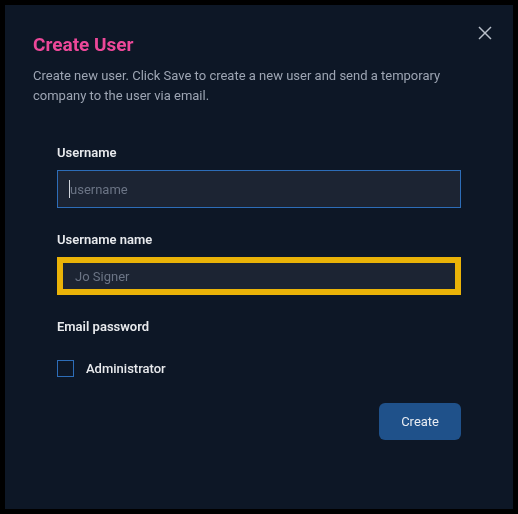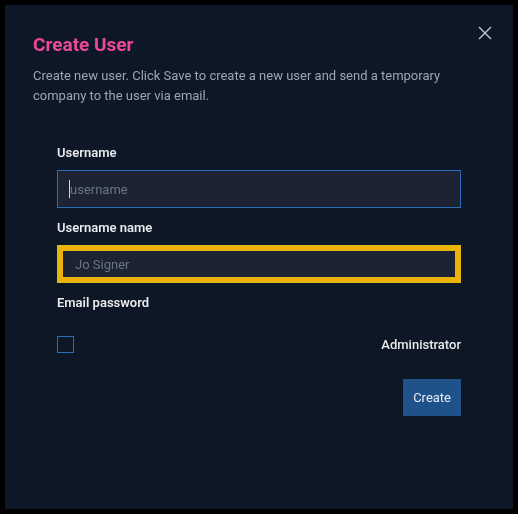--- a/index.html
+++ b/index.html
@@ -50,21 +50,21 @@
       font-size: 13px;
       line-height: 1.5;
       margin-bottom: 40px;
       max-width: 450px;
     }
     .form-section {
       padding-left: 24px;
       padding-right: 24px;
     }
     .field-group {
-      margin-bottom: 12px;
+      margin-bottom: 24px;
     }
     .field-label {
       display: block;
       color: #e8eaed;
       font-size: 13px;
       font-weight: 600;
       margin-bottom: 10px;
     }
     .text-input {
       width: 100%;
@@ -81,21 +81,20 @@
       color: #6b7485;
     }
     .text-input.focused {
       border: 1px solid #2d6db8;
     }
     .checkbox-row {
       display: flex;
       align-items: center;
       margin-top: 26px;
       margin-bottom: 26px;
-      justify-content: space-between;
     }
     .checkbox {
       width: 17px;
       height: 17px;
       border: 1.5px solid #2d6db8;
       background: transparent;
       cursor: pointer;
       margin-right: 12px;
     }
     .checkbox-label {
@@ -104,25 +103,25 @@
       font-weight: 500;
     }
     .actions {
       display: flex;
       justify-content: flex-end;
     }
     .create-btn {
       background: #1f518a;
       color: #e8ecf2;
       border: none;
-      padding: 11px 10px;
+      padding: 11px 22px;
       font-size: 13px;
       font-family: inherit;
       cursor: pointer;
-      border-radius: 0;
+      border-radius: 6px;
     }
     .cursor-caret {
       position: absolute;
       width: 1px;
       height: 18px;
       background: #d0d4db;
       left: 12px;
       top: 10px;
     }
     .input-wrap {

